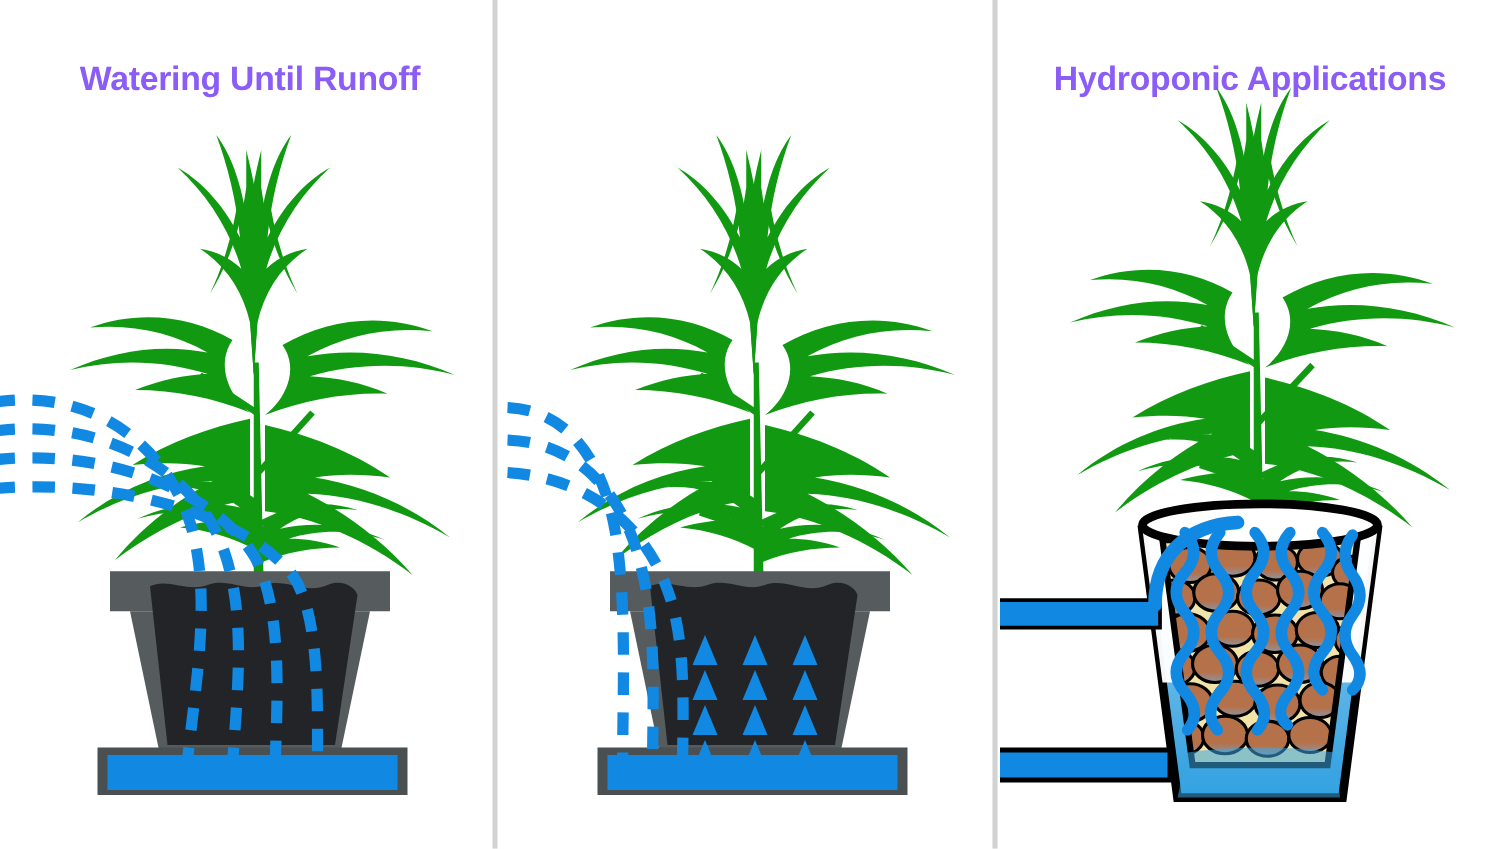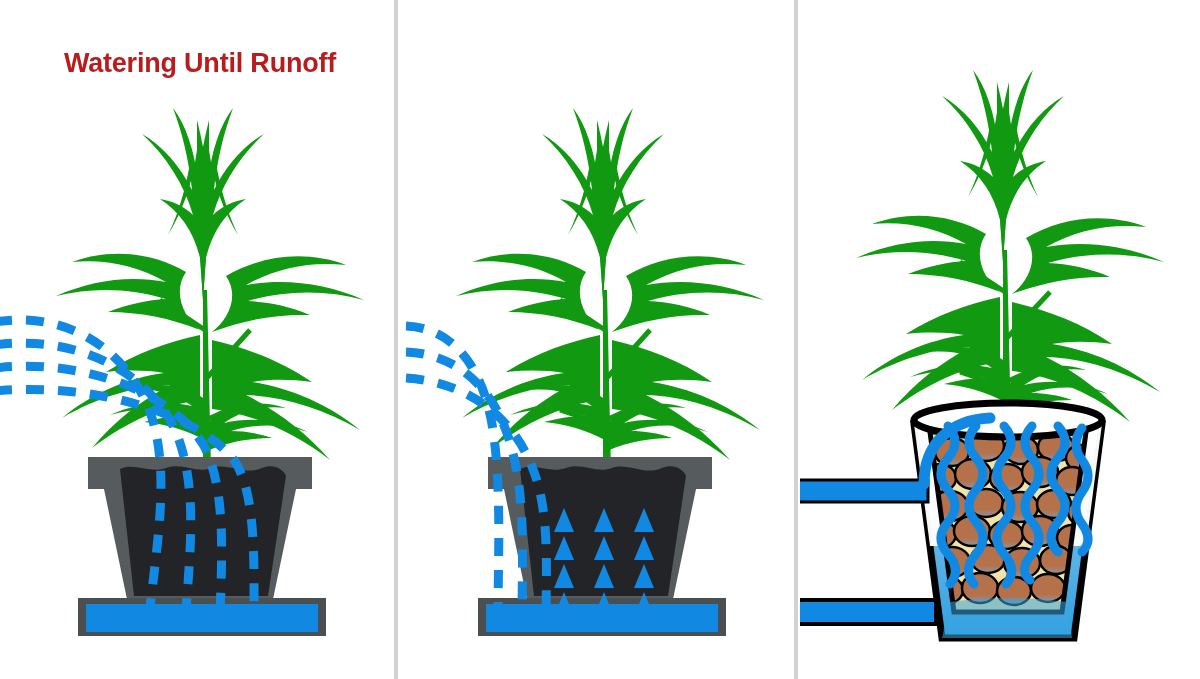--- a/index.html
+++ b/index.html
@@ -8,21 +8,21 @@
   .panel{position:absolute;top:0;height:679px;width:400px;}
   #panel-1{left:0;}
   #panel-2{left:400px;}
   #panel-3{left:800px;}
   .divider{position:absolute;top:0;width:4px;height:679px;background:#d2d2d2;}
   #divider-1{left:394px;}
   #divider-2{left:794px;}
   .panel-title{
     position:absolute;top:48px;left:0;width:400px;text-align:center;
     font-family:"Liberation Sans",sans-serif;
-    font-size:27px;font-weight:bold;color:#b91c1c;letter-spacing:-0.2px;
+    font-size:27px;font-weight:bold;color:#8b5cf6;letter-spacing:-0.2px;
     white-space:nowrap;
   }
   .panel-art{position:absolute;top:0;left:0;width:400px;height:679px;}
   svg{display:block;}
 </style>
 </head>
 <body>
 
 <div id="stage">
 
@@ -170,20 +170,21 @@
         <g fill="none" stroke="#1189e3" stroke-width="9" stroke-linecap="butt" stroke-dasharray="18 14">
           <path d="M6 326 C54 328 82 368 92 424 C102 482 98 562 98 618"></path>
           <path d="M6 352 C62 354 98 394 112 450 C126 500 122 566 122 620"></path>
           <path d="M6 378 C70 382 116 420 134 472 C150 514 146 572 146 622"></path>
         </g>
       </svg>
     </div>
   </div>
 
   <div class="panel" id="panel-3">
+    <div class="panel-title">Hydroponic Applications</div>
     <div class="panel-art">
       <svg width="400" height="679" viewBox="0 0 400 679" xmlns="http://www.w3.org/2000/svg">
         <defs>
           <clipPath id="netpot-clip">
             <path d="M130 432 L286 432 L262 612 L154 612 Z"></path>
           </clipPath>
           <linearGradient id="reservoir-grad" x1="0" y1="0" x2="0" y2="1">
             <stop offset="0%" stop-color="#cfe8f7"></stop>
             <stop offset="45%" stop-color="#6cbbe8"></stop>
             <stop offset="100%" stop-color="#2f9fe0"></stop>

